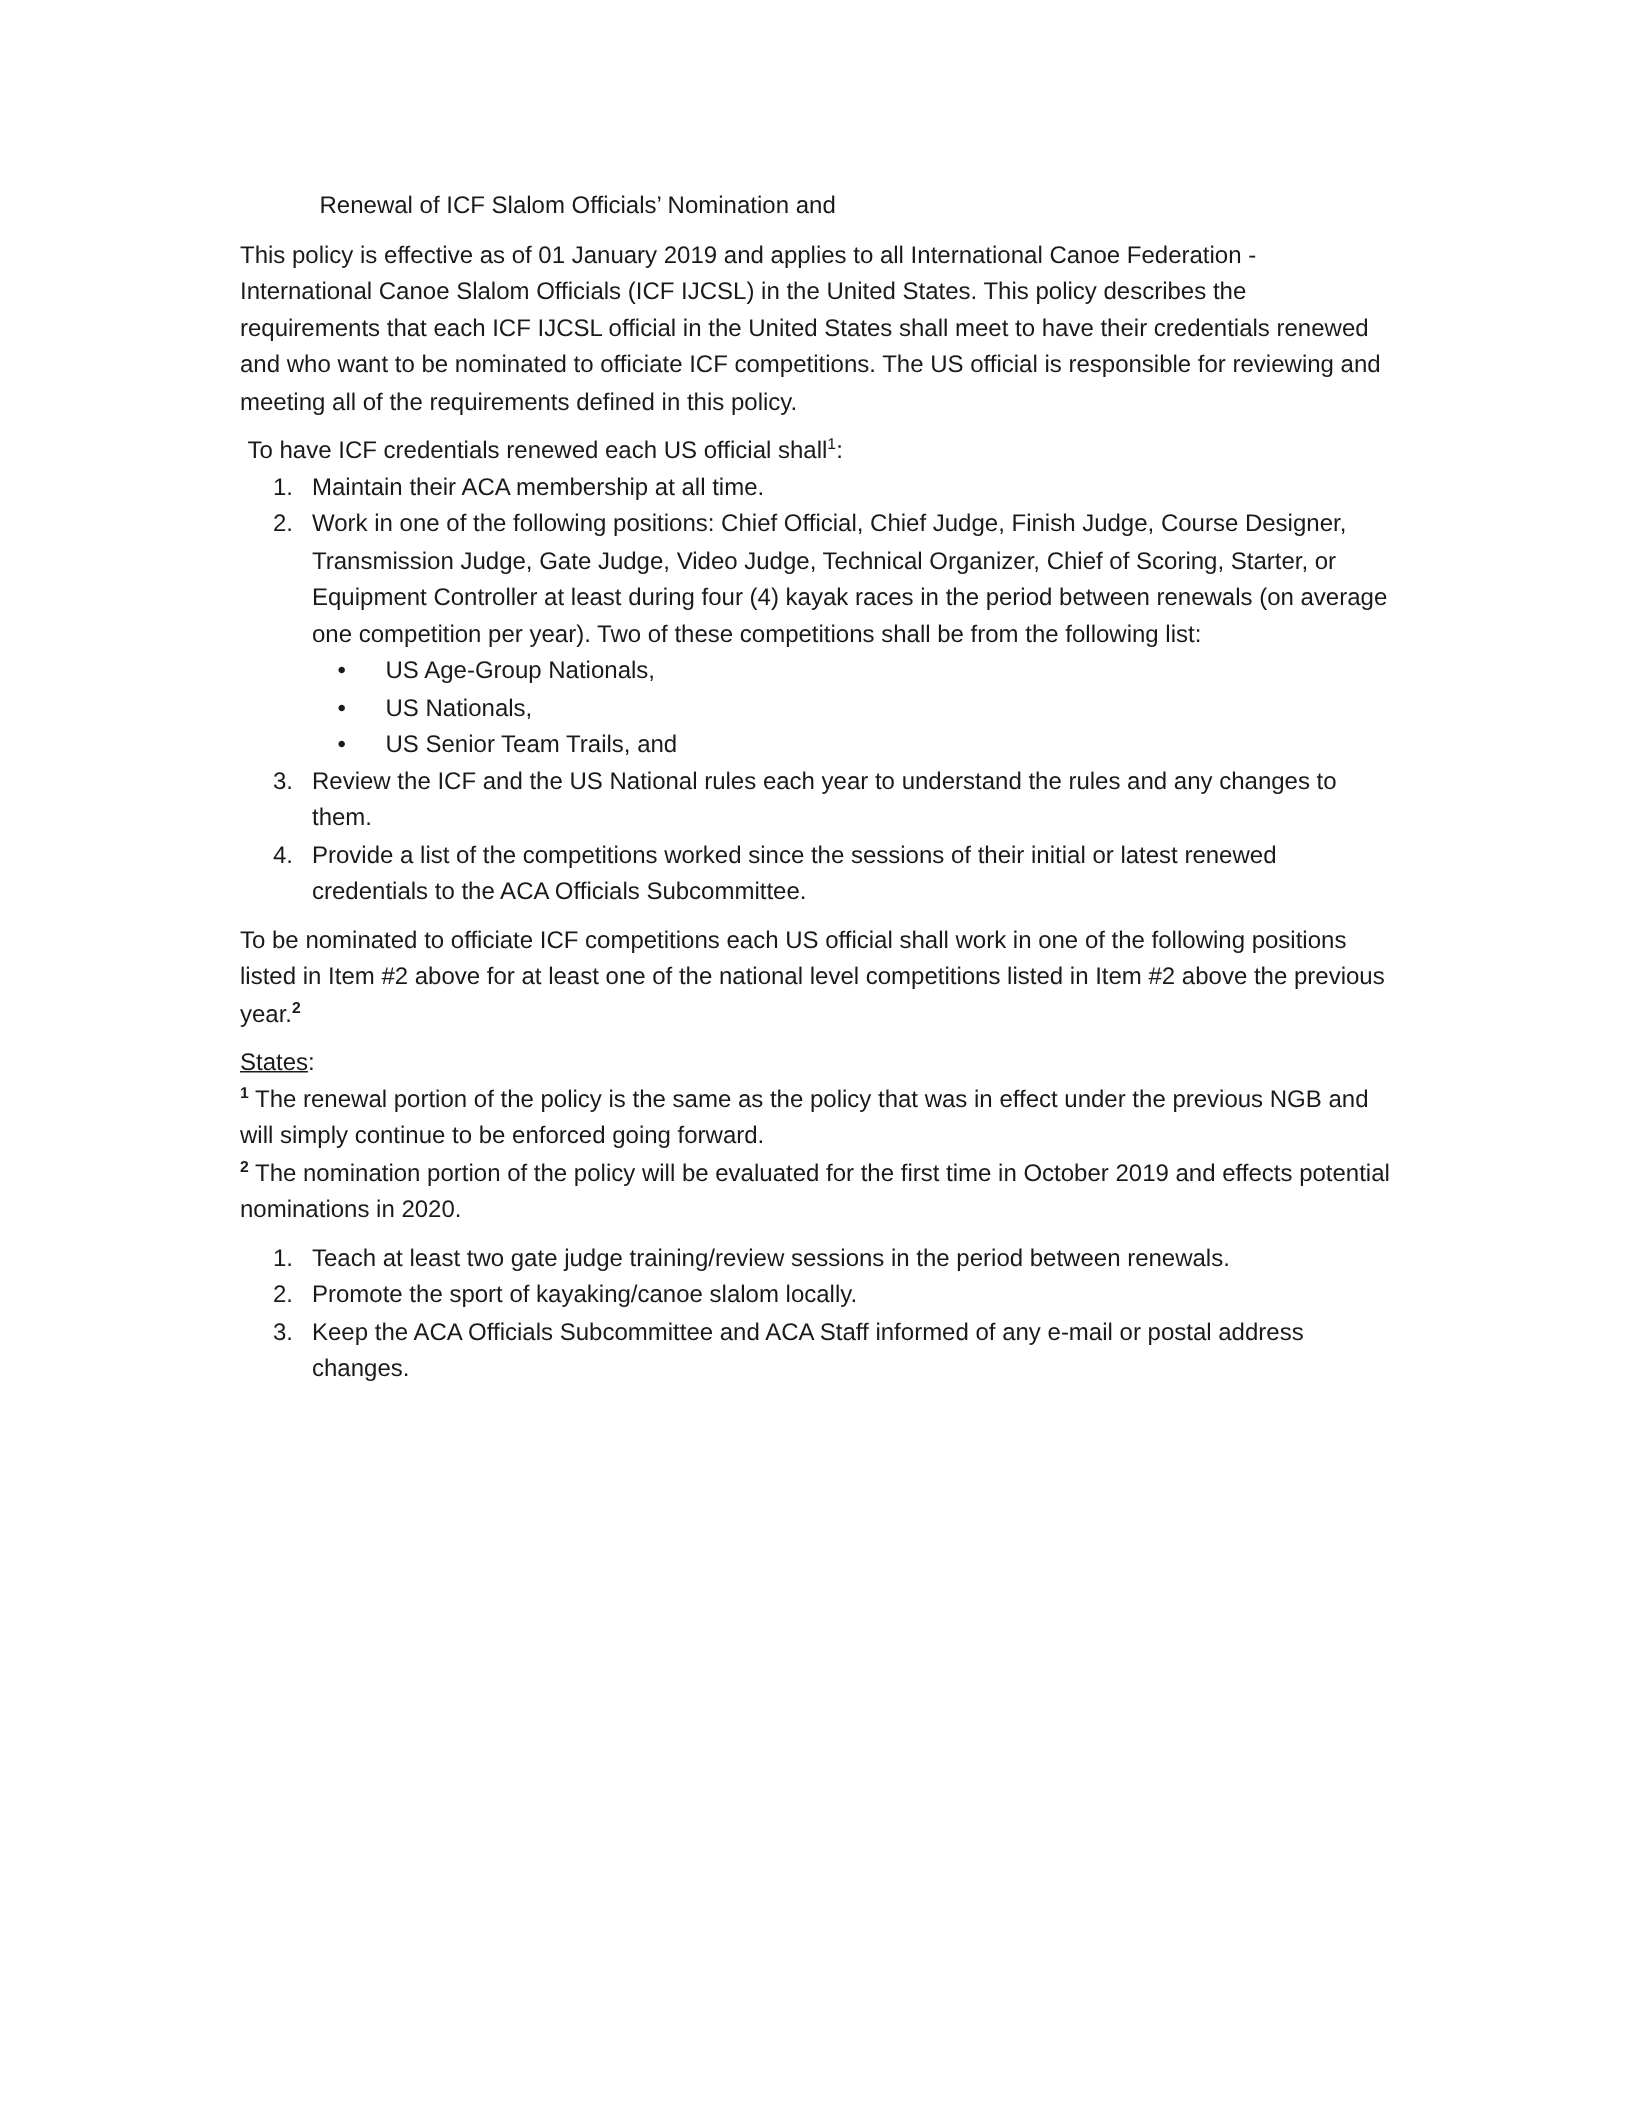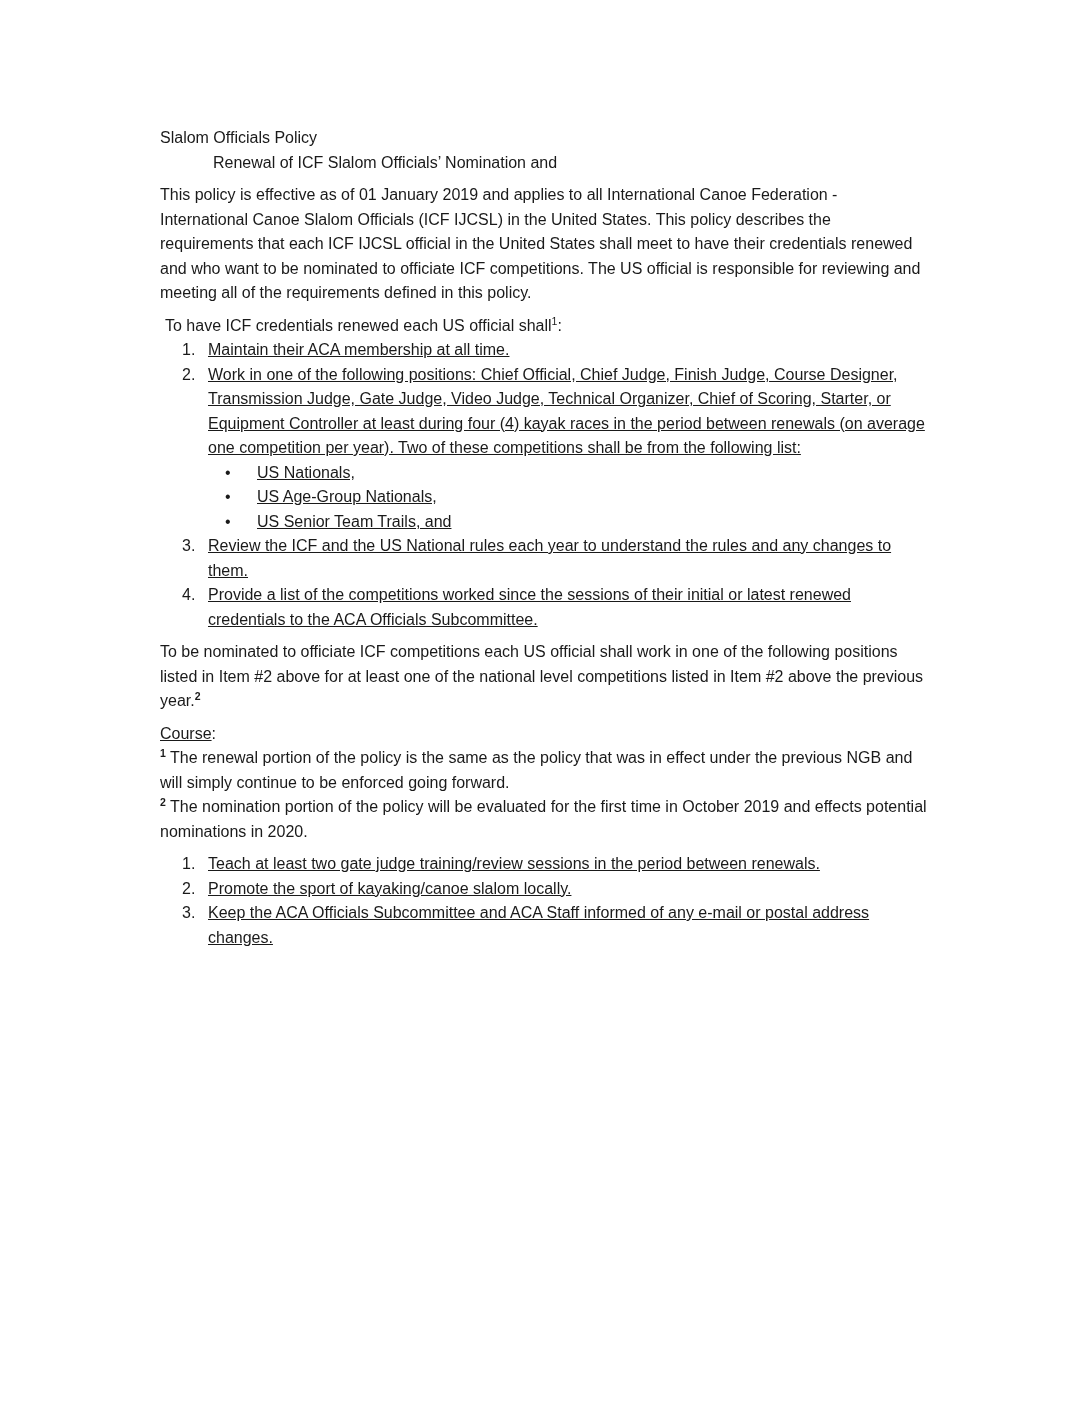--- a/index.html
+++ b/index.html
@@ -21,21 +21,20 @@
   p { margin: 0; }
   .block { margin-top: 8px; }
   .title-indent { padding-left: 53px; }
   .lead-offset { padding-left: 5px; }
 
   ol.num-list {
     margin: 0;
     padding-left: 48px;
     list-style: none;
     counter-reset: item;
-    text-decoration: underline;
   }
   ol.num-list > li {
     counter-increment: item;
     position: relative;
   }
   ol.num-list > li::before {
     content: counter(item) ".";
     position: absolute;
     left: -26px;
   }
@@ -60,46 +59,45 @@
   }
   .bold { font-weight: bold; }
   .underline { text-decoration: underline; }
 </style>
 </head>
 <body>
 
 <div class="page">
 
   <div>
-    <p>Slalom Officials Policy</p>
     <p class="title-indent">Renewal of ICF Slalom Officials’ Nomination and</p>
   </div>
 
   <p class="block">This policy is effective as of 01 January 2019 and applies to all International Canoe Federation - International Canoe Slalom Officials (ICF IJCSL) in the United States. This policy describes the requirements that each ICF IJCSL official in the United States shall meet to have their credentials renewed and who want to be nominated to officiate ICF competitions. The US official is responsible for reviewing and meeting all of the requirements defined in this policy.</p>
 
   <div class="block">
     <p class="lead-offset"><span>To have ICF credentials renewed each US official shall</span><sup>1</sup><span>:</span></p>
     <ol class="num-list">
       <li>Maintain their ACA membership at all time.</li>
       <li><span>Work in one of the following positions: Chief Official, Chief Judge, Finish Judge, Course Designer, Transmission Judge, Gate Judge, Video Judge, Technical Organizer, Chief of Scoring, Starter, or Equipment Controller at least during four (4) kayak races in the period between renewals (on average one competition per year). Two of these competitions shall be from the following list:</span>
         <ul class="bullet-list">
+          <li>US Age-Group Nationals,</li>
           <li>US Nationals,</li>
-          <li>US Age-Group Nationals,</li>
           <li>US Senior Team Trails, and</li>
         </ul>
       </li>
       <li>Review the ICF and the US National rules each year to understand the rules and any changes to them.</li>
       <li>Provide a list of the competitions worked since the sessions of their initial or latest renewed credentials to the ACA Officials Subcommittee.</li>
     </ol>
   </div>
 
   <p class="block"><span>To be nominated to officiate ICF competitions each US official shall work in one of the following positions listed in Item #2 above for at least one of the national level competitions listed in Item #2 above the previous year.</span><sup class="bold">2</sup></p>
 
   <div class="block">
-    <p><span class="underline">Course</span><span>:</span></p>
+    <p><span class="underline">States</span><span>:</span></p>
     <p><sup class="bold">1</sup>
       <span>The renewal portion of the policy is the same as the policy that was in effect under the previous NGB and will simply continue to be enforced going forward.</span></p>
     <p><sup class="bold">2</sup>
       <span>The nomination portion of the policy will be evaluated for the first time in October 2019 and effects potential nominations in 2020.</span></p>
   </div>
 
   <div class="block">
     <ol class="num-list">
       <li>Teach at least two gate judge training/review sessions in the period between renewals.</li>
       <li>Promote the sport of kayaking/canoe slalom locally.</li>

